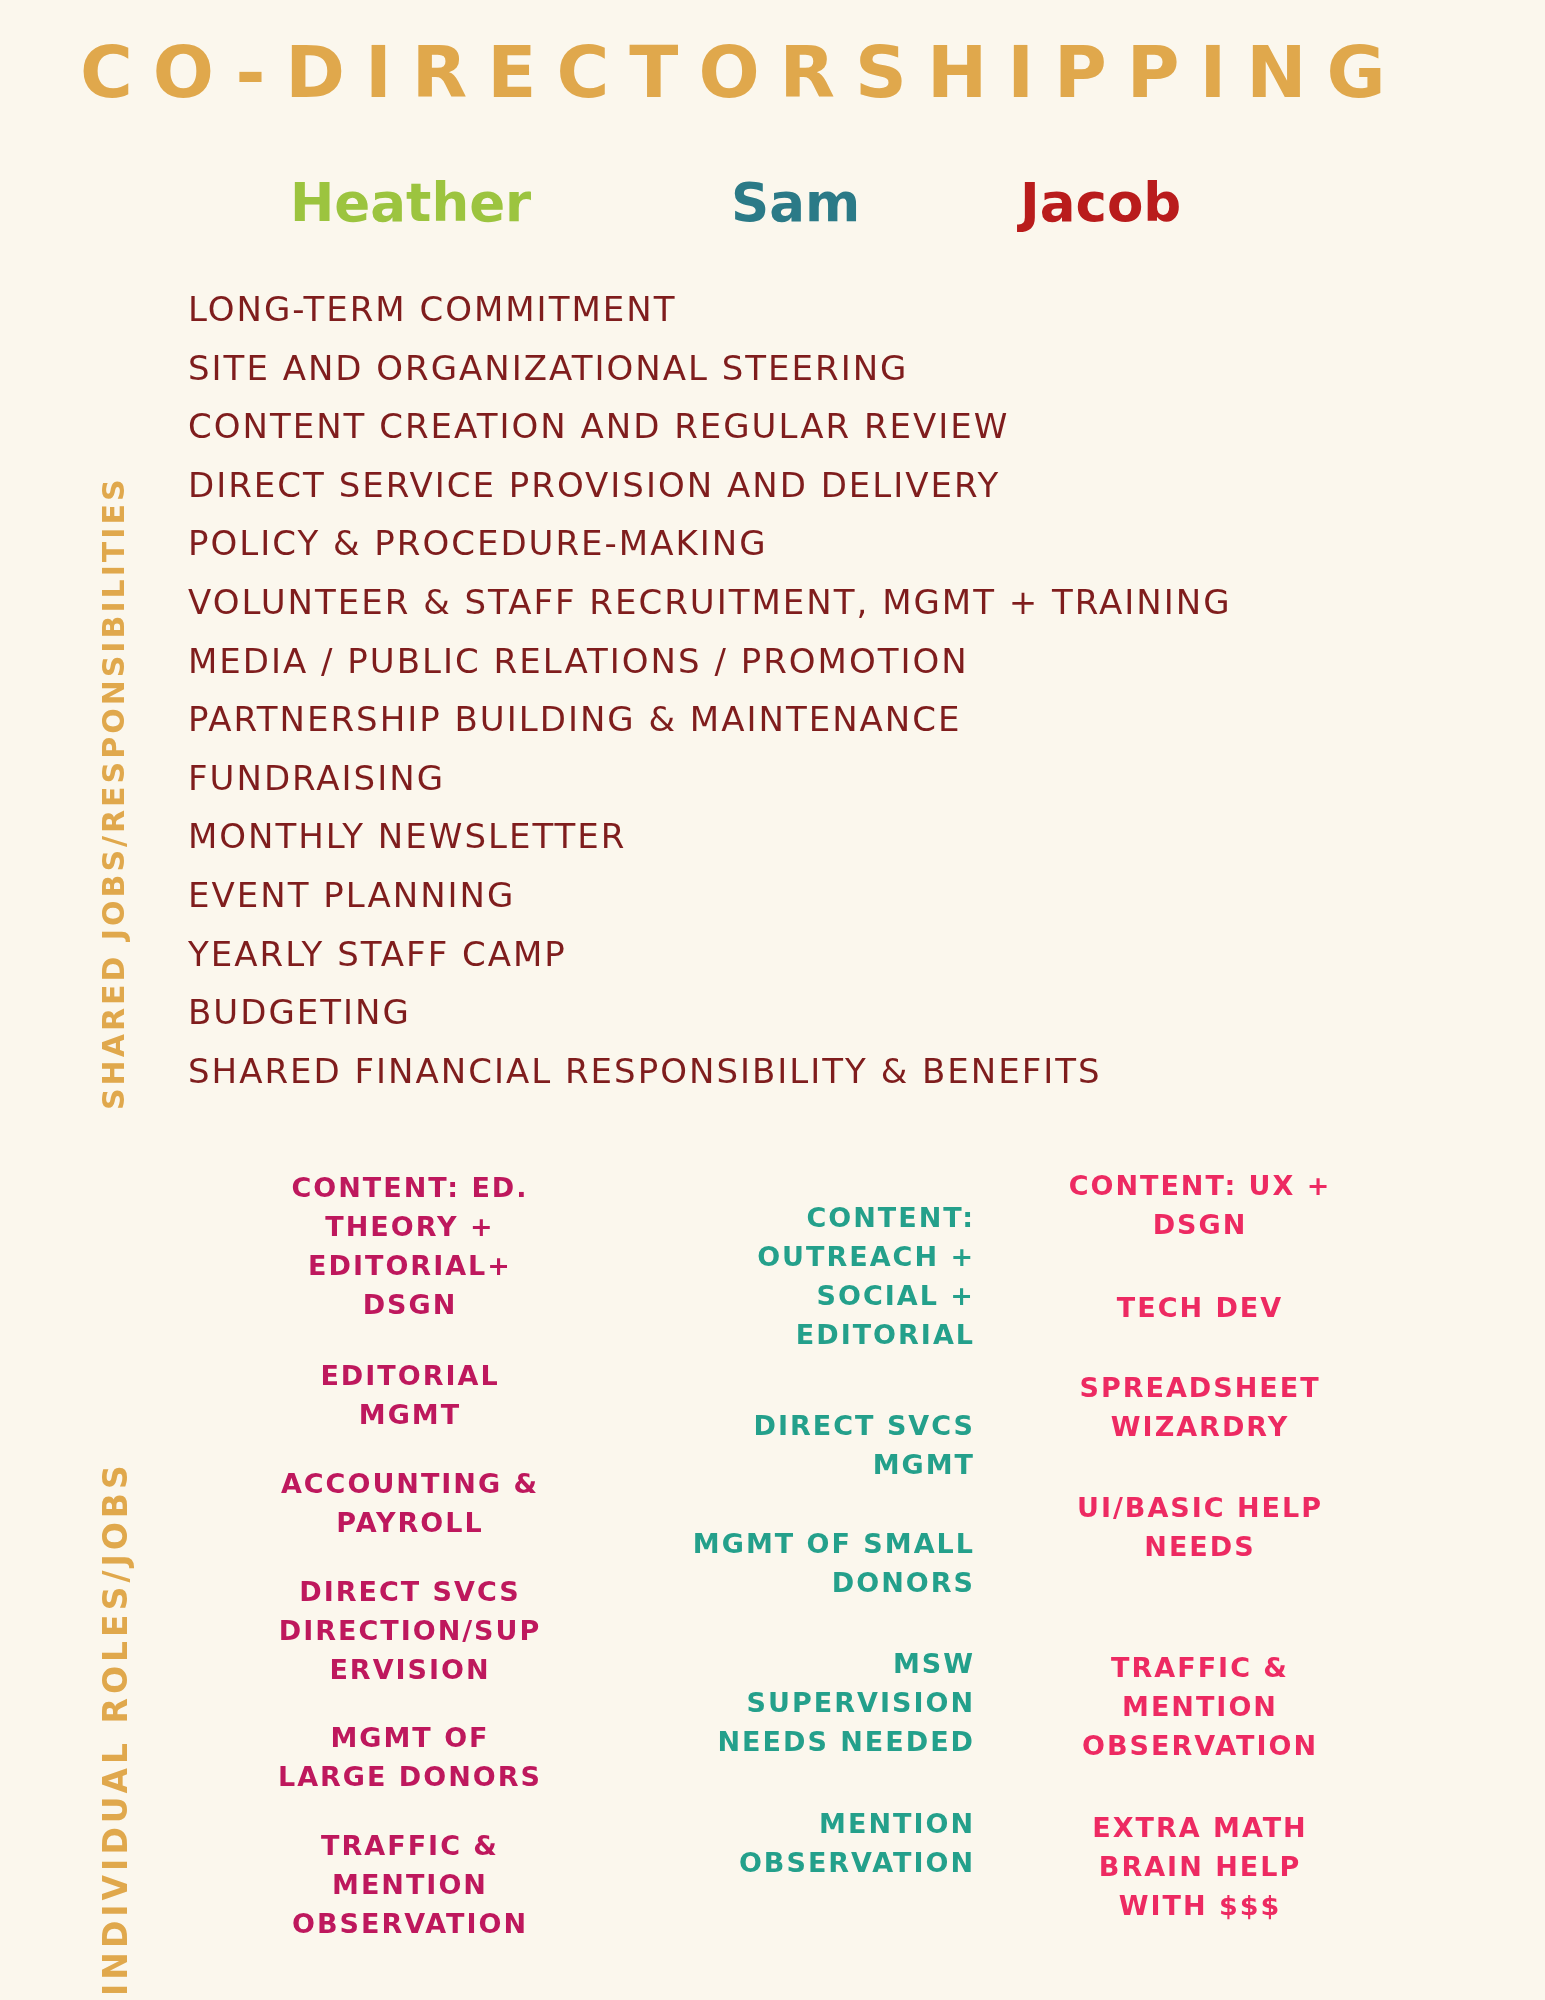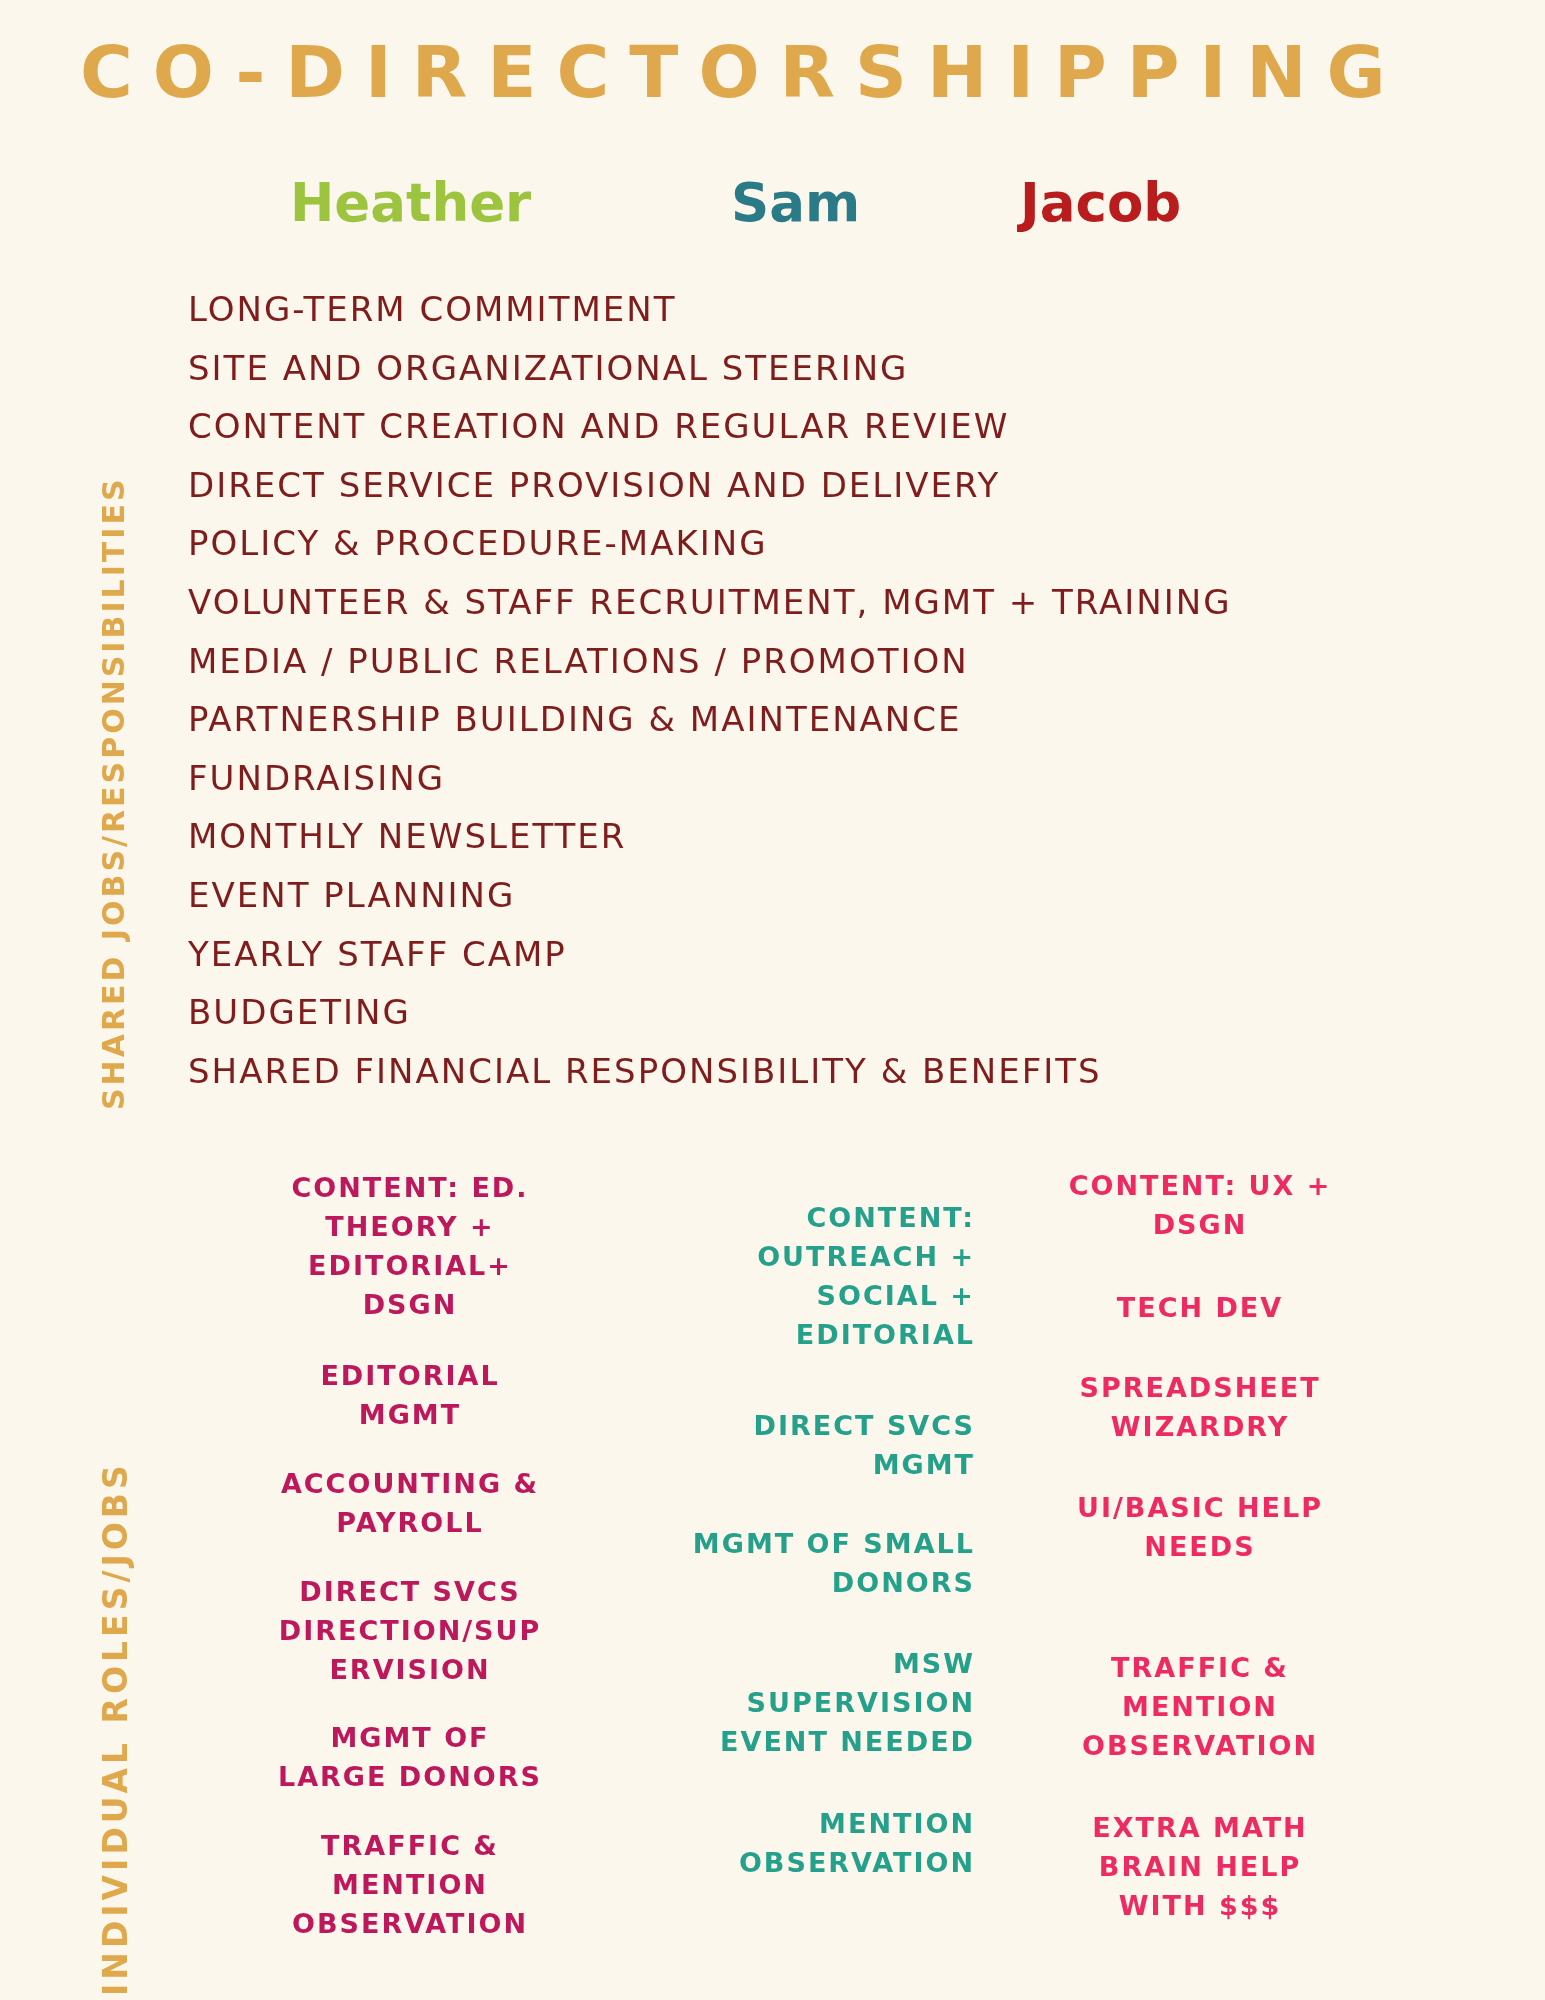--- a/index.html
+++ b/index.html
@@ -104,21 +104,21 @@
   <div>DIRECT SVCS</div>
   <div>MGMT</div>
 </div>
 <div class="abs role-group teal-body" style="left:645px;top:1524px;width:330px;">
   <div>MGMT OF SMALL</div>
   <div>DONORS</div>
 </div>
 <div class="abs role-group teal-body" style="left:645px;top:1644px;width:330px;">
   <div>MSW</div>
   <div>SUPERVISION</div>
-  <div>EVENT NEEDED</div>
+  <div>NEEDS NEEDED</div>
 </div>
 <div class="abs role-group teal-body" style="left:645px;top:1804px;width:330px;">
   <div>MENTION</div>
   <div>OBSERVATION</div>
 </div>
 
 <div class="abs role-group pink-body" style="left:1030px;top:1166px;width:340px;">
   <div>CONTENT: UX +</div>
   <div>DSGN</div>
 </div>

